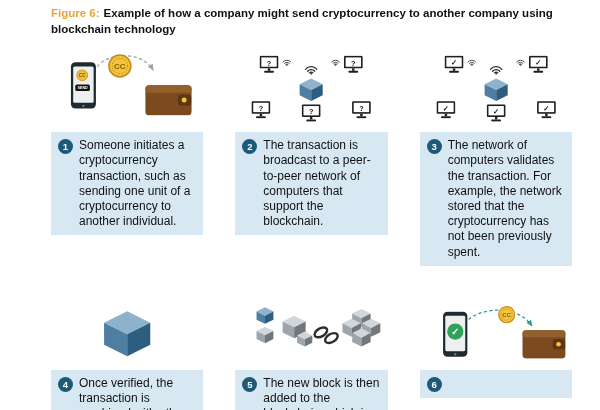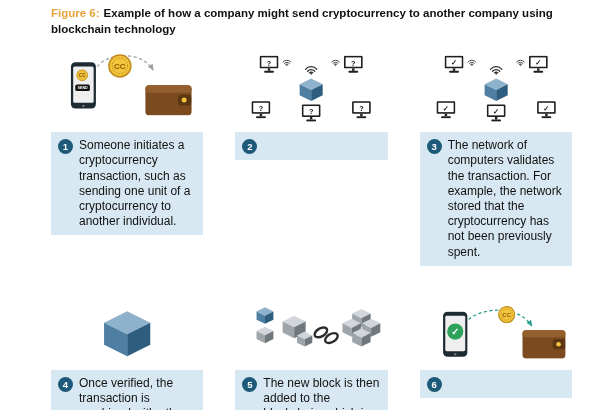--- a/index.html
+++ b/index.html
@@ -138,20 +138,21 @@
             <text x="94" y="78.7" text-anchor="middle" font-size="9" font-weight="bold" fill="#111">?</text>
           </g>
           <g>
             <use href="#monitor" x="144" y="62" width="24" height="22"></use>
             <text x="156" y="74.7" text-anchor="middle" font-size="9" font-weight="bold" fill="#111">?</text>
           </g>
         </svg>
       </div>
       <div class="stepbox">
         <span class="stepnum">2</span>
+        <span class="steptext">The transaction is broadcast to a peer-to-peer network of computers that support the blockchain.</span>
       </div>
     </div>
 
     <div class="panel">
       <div class="illus illus-tall">
         <svg viewBox="0 0 188 90">
           <use href="#wifi" x="84" y="16" width="20" height="14"></use>
           <use href="#wifi" x="57" y="9" width="14" height="10"></use>
           <use href="#wifi" x="117" y="9" width="14" height="10"></use>
           <use href="#cube-blue" x="79" y="33" width="30" height="30"></use>

